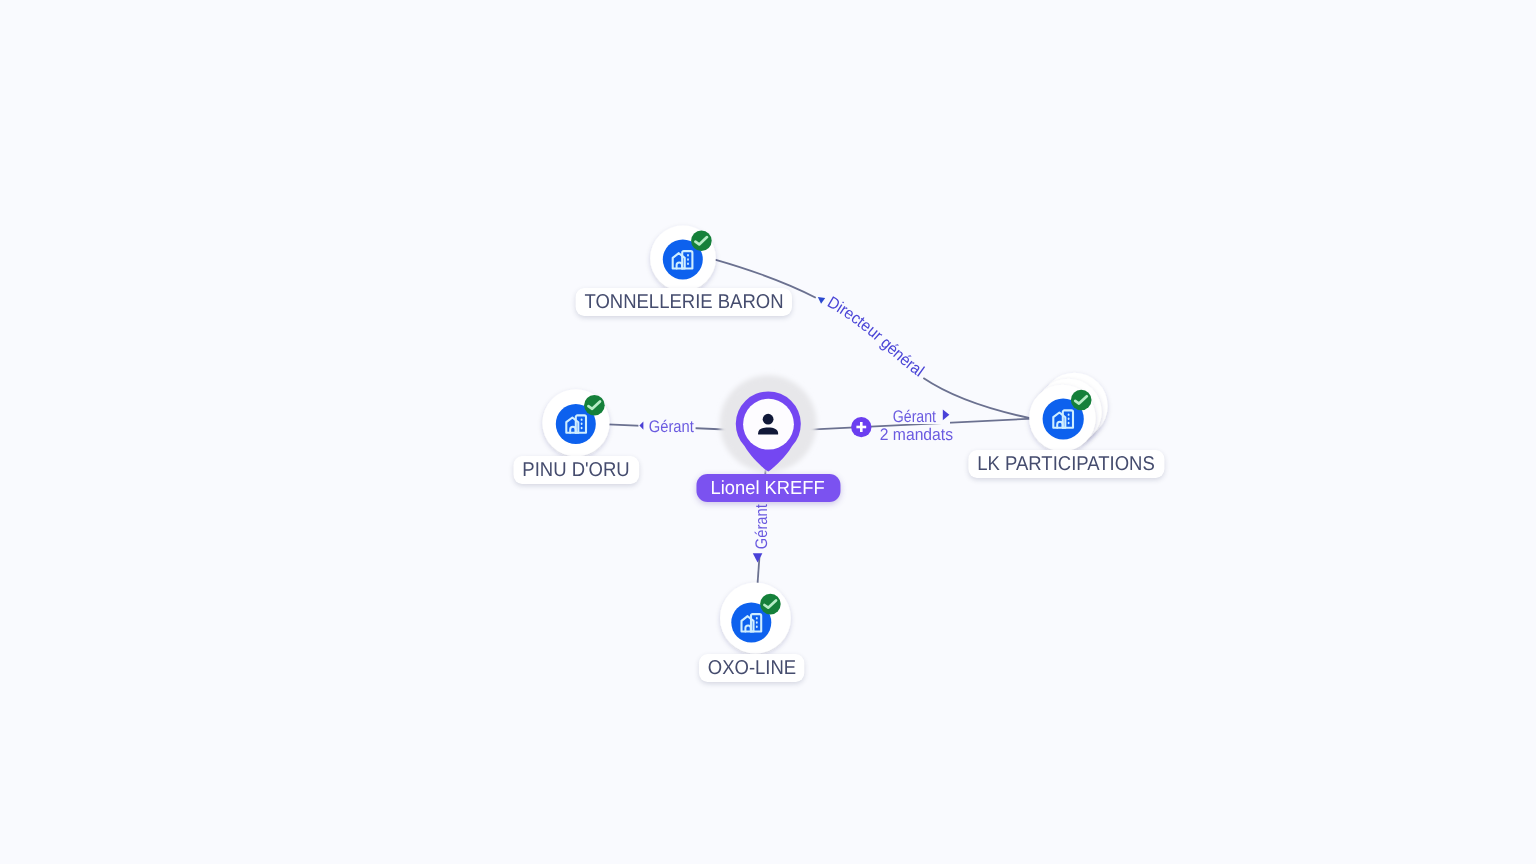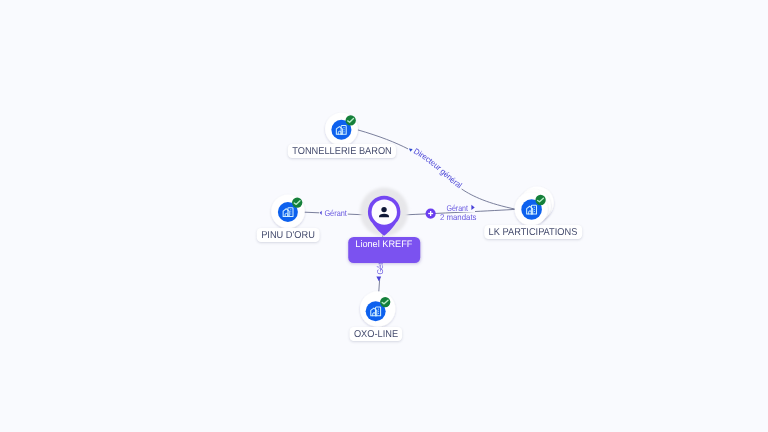--- a/index.html
+++ b/index.html
@@ -6,21 +6,21 @@
   body{width:768px;height:432px;background:#f9fafe;overflow:hidden;
        font-family:"Liberation Sans",sans-serif;-webkit-font-smoothing:antialiased;text-rendering:geometricPrecision;}
   #graph{position:relative;width:768px;height:432px;}
   svg.layer{position:absolute;left:0;top:0;width:768px;height:432px;overflow:visible;}
   .nlabel{position:absolute;white-space:nowrap;background:#ffffff;border-radius:4.6px;
           padding:0 4.8px;height:14.6px;line-height:15.5px;font-size:10px;color:#454c6e;
           box-shadow:0 1px 2.6px rgba(40,50,90,.17);transform:translate(-50%,0) scaleX(.925);
           transform-origin:center top;}
   .nlabel > span{display:inline-block;opacity:.999;}
   .plabel{position:absolute;white-space:nowrap;background:#7b52f0;border-radius:5.5px;
-          padding:0 6.2px;height:26px;line-height:15.6px;font-size:9.5px;color:#ffffff;
+          padding:0 6.2px;height:14px;line-height:15.6px;font-size:9.5px;color:#ffffff;
           box-shadow:0 1px 3px rgba(70,40,160,.25);transform:translate(-50%,0);}
   .plabel > span{display:inline-block;transform:scaleX(.965);transform-origin:center;opacity:.999;}
 </style>
 </head>
 <body>
 
 <div id="graph">
 
   <svg class="layer">
     <defs>

